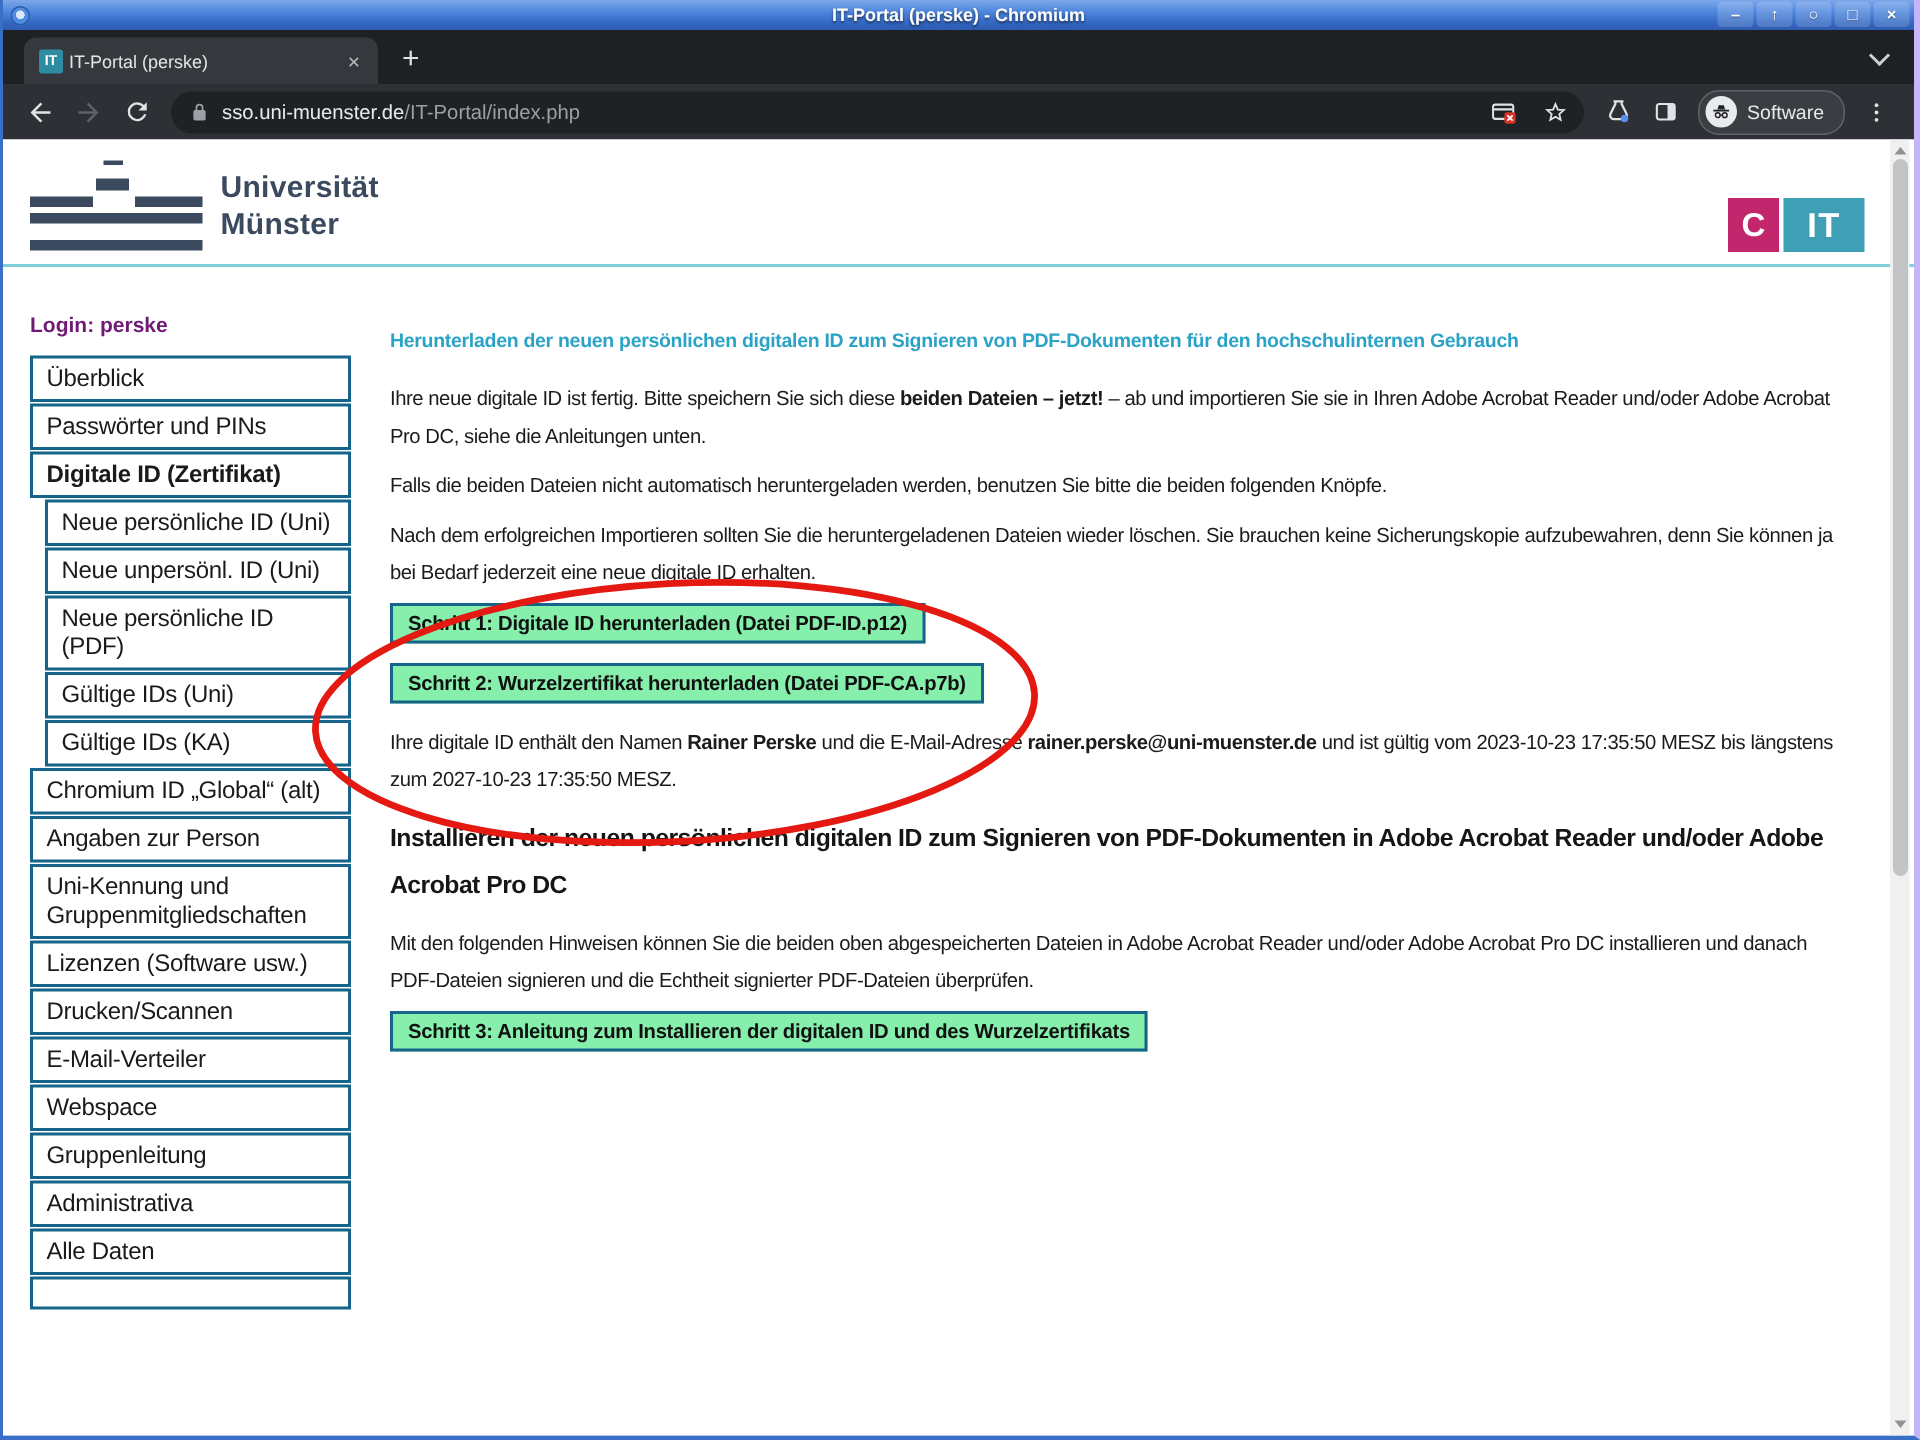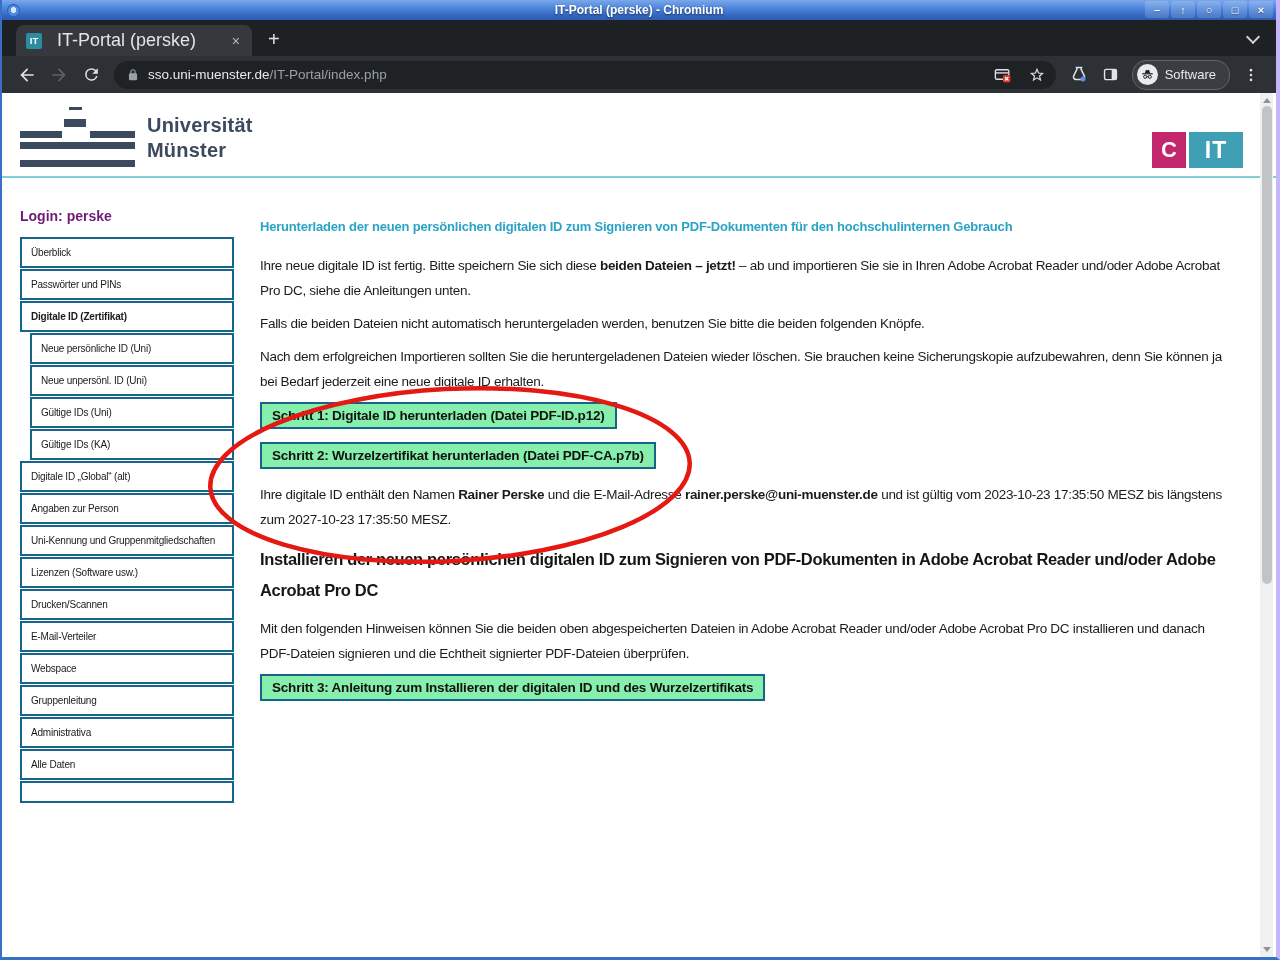--- a/index.html
+++ b/index.html
@@ -17,21 +17,21 @@
   .window-controls{position:absolute;right:3px;top:1px;display:flex;gap:2px;}
   .wc-btn{width:24px;height:17px;display:grid;place-items:center;color:#fff;font-size:11px;font-weight:bold;
     background:rgba(255,255,255,.16);border-radius:3px;text-shadow:0 1px 1px rgba(0,0,0,.4);cursor:default;}
 
   
   .tabstrip{height:36px;background:#1e2124;position:relative;display:flex;align-items:flex-end;}
   .tab{margin-left:14px;width:236px;height:31px;background:#35383c;border-radius:8px 8px 0 0;
     display:flex;align-items:center;padding:0 10px;box-sizing:border-box;}
   .favicon{width:16px;height:16px;background:#2d8ca2;color:#fff;font-size:9.5px;font-weight:bold;
     display:grid;place-items:center;border-radius:2px;flex:none;}
-  .tab-title{color:#e2e4e8;font-size:18px;margin-left:15px;flex:1;white-space:nowrap;overflow:hidden;}
+  .tab-title{color:#e2e4e8;font-size:12px;margin-left:4px;flex:1;white-space:nowrap;overflow:hidden;}
   .tab-close{color:#b9bdc2;font-size:14px;padding:0 2px;}
   .new-tab{color:#dfe2e6;font-size:20px;margin:0 0 7px 16px;line-height:1;}
   .tab-chevron{position:absolute;right:18px;bottom:14px;width:8px;height:8px;
     border-right:2px solid #cdd0d4;border-bottom:2px solid #cdd0d4;transform:rotate(45deg);}
 
   
   .toolbar{height:37px;background:#2d3034;display:flex;align-items:center;padding:0 10px;gap:2px;}
   .tb-icon{width:30px;height:30px;display:grid;place-items:center;border-radius:50%;flex:none;}
   .urlbar{flex:1;height:28px;background:#1f2225;border-radius:14px;margin:0 6px;display:flex;
     align-items:center;padding:0 6px 0 12px;gap:8px;min-width:0;}
@@ -58,21 +58,21 @@
     color:#3b4a5e;letter-spacing:.2px;}
   .cit-logo{position:absolute;right:33px;top:39px;display:flex;gap:3px;}
   .cit-c{width:34px;height:36px;background:var(--brand-magenta,#c2266d);color:#fff;font-weight:bold;
     font-size:22px;display:grid;place-items:center;}
   .cit-it{width:54px;height:36px;background:var(--brand-teal,#3f9fb4);color:#fff;font-weight:bold;
     font-size:23px;display:grid;place-items:center;letter-spacing:1px;}
 
   
   .sidebar{position:absolute;left:18px;top:115px;width:214px;}
   .login-label{font-size:14px;font-weight:bold;margin-bottom:13px;color:#701a75;}
-  .side-item{border:2px solid var(--accent-teal,#15648a);padding:4px 9px;font-size:10px;line-height:19px;
+  .side-item{border:2px solid var(--accent-teal,#15648a);padding:4px 9px;font-size:16px;line-height:19px;
     letter-spacing:-.2px;margin-bottom:1px;color:#1a1a1a;background:#fff;cursor:pointer;}
   .side-item.indent{margin-left:10px;}
   .side-item.active{font-weight:bold;}
   .side-partial{border:2px solid var(--accent-teal,#15648a);height:18px;margin-bottom:0;background:#fff;}
 
   
   .main{position:absolute;left:258px;top:114px;width:966px;color:#1b1b1b;}
   .main h1{color:var(--heading,#2aa3c6);font-size:13px;font-weight:bold;line-height:32px;
     margin:4px 0 10px;max-width:860px;letter-spacing:-.2px;}
   .main h2{color:#161616;font-size:16.5px;font-weight:bold;line-height:31px;margin:12px 0 10px;letter-spacing:-.35px;}
@@ -221,23 +221,24 @@
 
     <div class="sidebar">
       <div class="login-label">Login: perske</div>
       <div>
 
       <div class="side-item">Überblick</div>
           <div class="side-item">Passwörter und PINs</div>
           <div class="side-item active">Digitale ID (Zertifikat)</div>
           <div class="side-item indent">Neue persönliche ID (Uni)</div>
           <div class="side-item indent">Neue unpersönl. ID (Uni)</div>
+          <div class="side-item indent">Neue persönliche ID (PDF)</div>
           <div class="side-item indent">Gültige IDs (Uni)</div>
           <div class="side-item indent">Gültige IDs (KA)</div>
-          <div class="side-item">Digitale ID „Global“ (alt)</div>
+          <div class="side-item">Chromium ID „Global“ (alt)</div>
           <div class="side-item">Angaben zur Person</div>
           <div class="side-item">Uni-Kennung und Gruppenmitgliedschaften</div>
           <div class="side-item">Lizenzen (Software usw.)</div>
           <div class="side-item">Drucken/Scannen</div>
           <div class="side-item">E-Mail-Verteiler</div>
           <div class="side-item">Webspace</div>
           <div class="side-item">Gruppenleitung</div>
           <div class="side-item">Administrativa</div>
           <div class="side-item">Alle Daten</div>
         </div>

